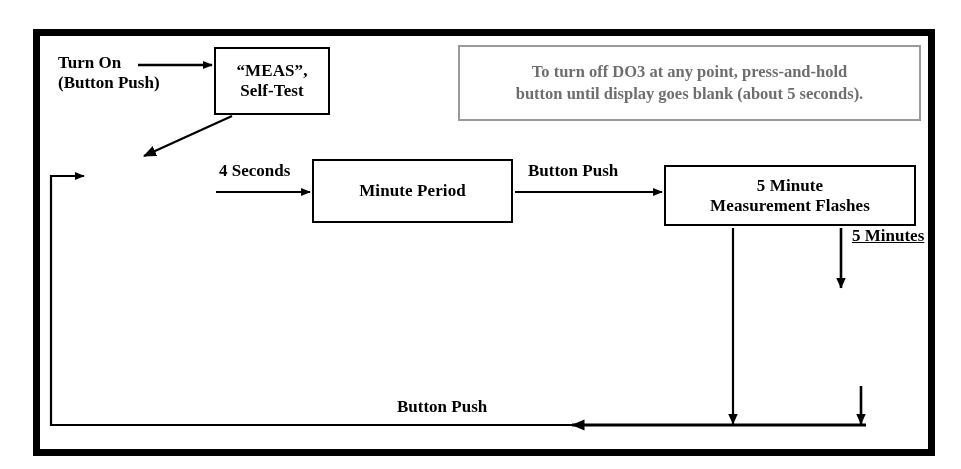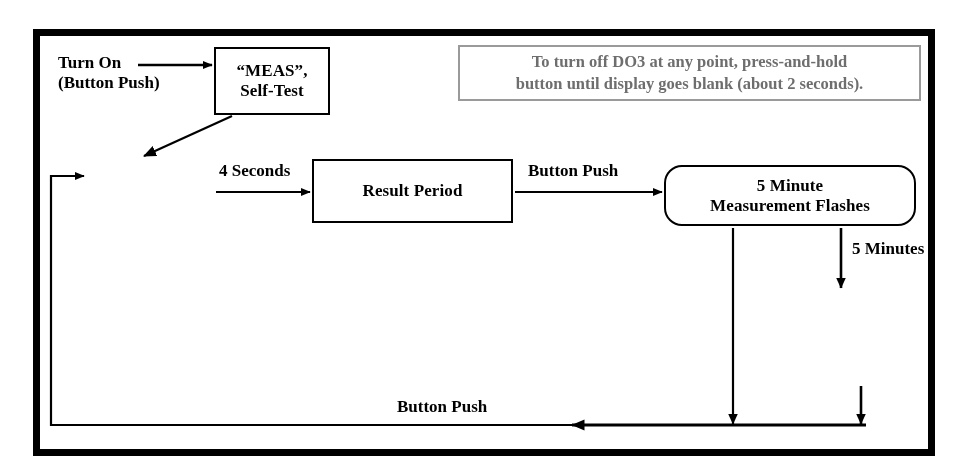--- a/index.html
+++ b/index.html
@@ -49,30 +49,30 @@
     font-weight: bold;
     color: #000000;
     line-height: 1.16;
     letter-spacing: 0.1px;
   }
   .node .ln { display: block; white-space: nowrap; }
 
   #node-selftest   { left: 214px; top: 47px;  width: 116px; height: 68px;  font-size: 17px; }
   #node-meas       { left: 86px;  top: 159px; width: 128px; height: 64px;  font-size: 17px; }
   #node-standby    { left: 312px; top: 159px; width: 201px; height: 64px;  font-size: 17px; }
-  #node-measure    { left: 664px; top: 165px; width: 252px; height: 61px;  font-size: 17px; border-radius: 18px; }
+  #node-measure    { left: 664px; top: 165px; width: 252px; height: 61px;  font-size: 17px; }
   #node-result     { left: 790px; top: 290px; width: 132px; height: 94px;  font-size: 17px; }
 
   
   #note {
     position: absolute;
     left: 458px;
     top: 45px;
     width: 463px;
-    height: 56px;
+    height: 76px;
     box-sizing: border-box;
     border: 2px solid #9a9a9a;
     background: #ffffff;
     display: flex;
     flex-direction: column;
     align-items: center;
     justify-content: center;
     text-align: center;
     font-weight: bold;
     font-size: 16.5px;
@@ -87,21 +87,21 @@
     font-weight: bold;
     color: #000000;
     white-space: nowrap;
     font-size: 17px;
     line-height: 1.15;
   }
   #lbl-turnon   { left: 58px;  top: 53px;  font-size: 17px; text-align: left; }
   #lbl-turnon .ln { display: block; }
   #lbl-3sec     { left: 219px; top: 161px; }
   #lbl-btnpush1 { left: 528px; top: 161px; }
-  #lbl-5min     { left: 852px; top: 239px; }
+  #lbl-5min     { left: 852px; top: 226px; text-decoration: underline; }
   #lbl-btnpush2 { left: 397px; top: 397px; }
 </style>
 </head>
 <body>
 
 <div id="stage">
 
   <div id="frame"></div>
 
   <svg id="wires" viewBox="0 0 961 469" width="961" height="469" xmlns="http://www.w3.org/2000/svg">
@@ -139,32 +139,32 @@
     <polyline points="600,425 51,425 51,176 84,176" fill="none" stroke="#000000" stroke-width="2.2" marker-end="url(#arrowR)"></polyline>
   </svg>
 
   <div class="node" id="node-selftest">
     <span class="ln">“MEAS”,</span>
     <span class="ln">Self-Test</span>
   </div>
 
 
   <div class="node" id="node-standby">
-    <span class="ln">Result Period</span>
+    <span class="ln">Minute Period</span>
   </div>
 
   <div class="node" id="node-measure">
     <span class="ln">5 Minute</span>
     <span class="ln">Measurement Flashes</span>
   </div>
 
 
   <div id="note">
     <span class="ln">To turn off DO3 at any point, press-and-hold</span>
-    <span class="ln">button until display goes blank (about 2 seconds).</span>
+    <span class="ln">button until display goes blank (about 5 seconds).</span>
   </div>
 
   <div class="edge-label" id="lbl-turnon">
     <span class="ln">Turn On</span>
     <span class="ln">(Button Push)</span>
   </div>
 
   <div class="edge-label" id="lbl-3sec">4 Seconds</div>
 
   <div class="edge-label" id="lbl-btnpush1">Button Push</div>

